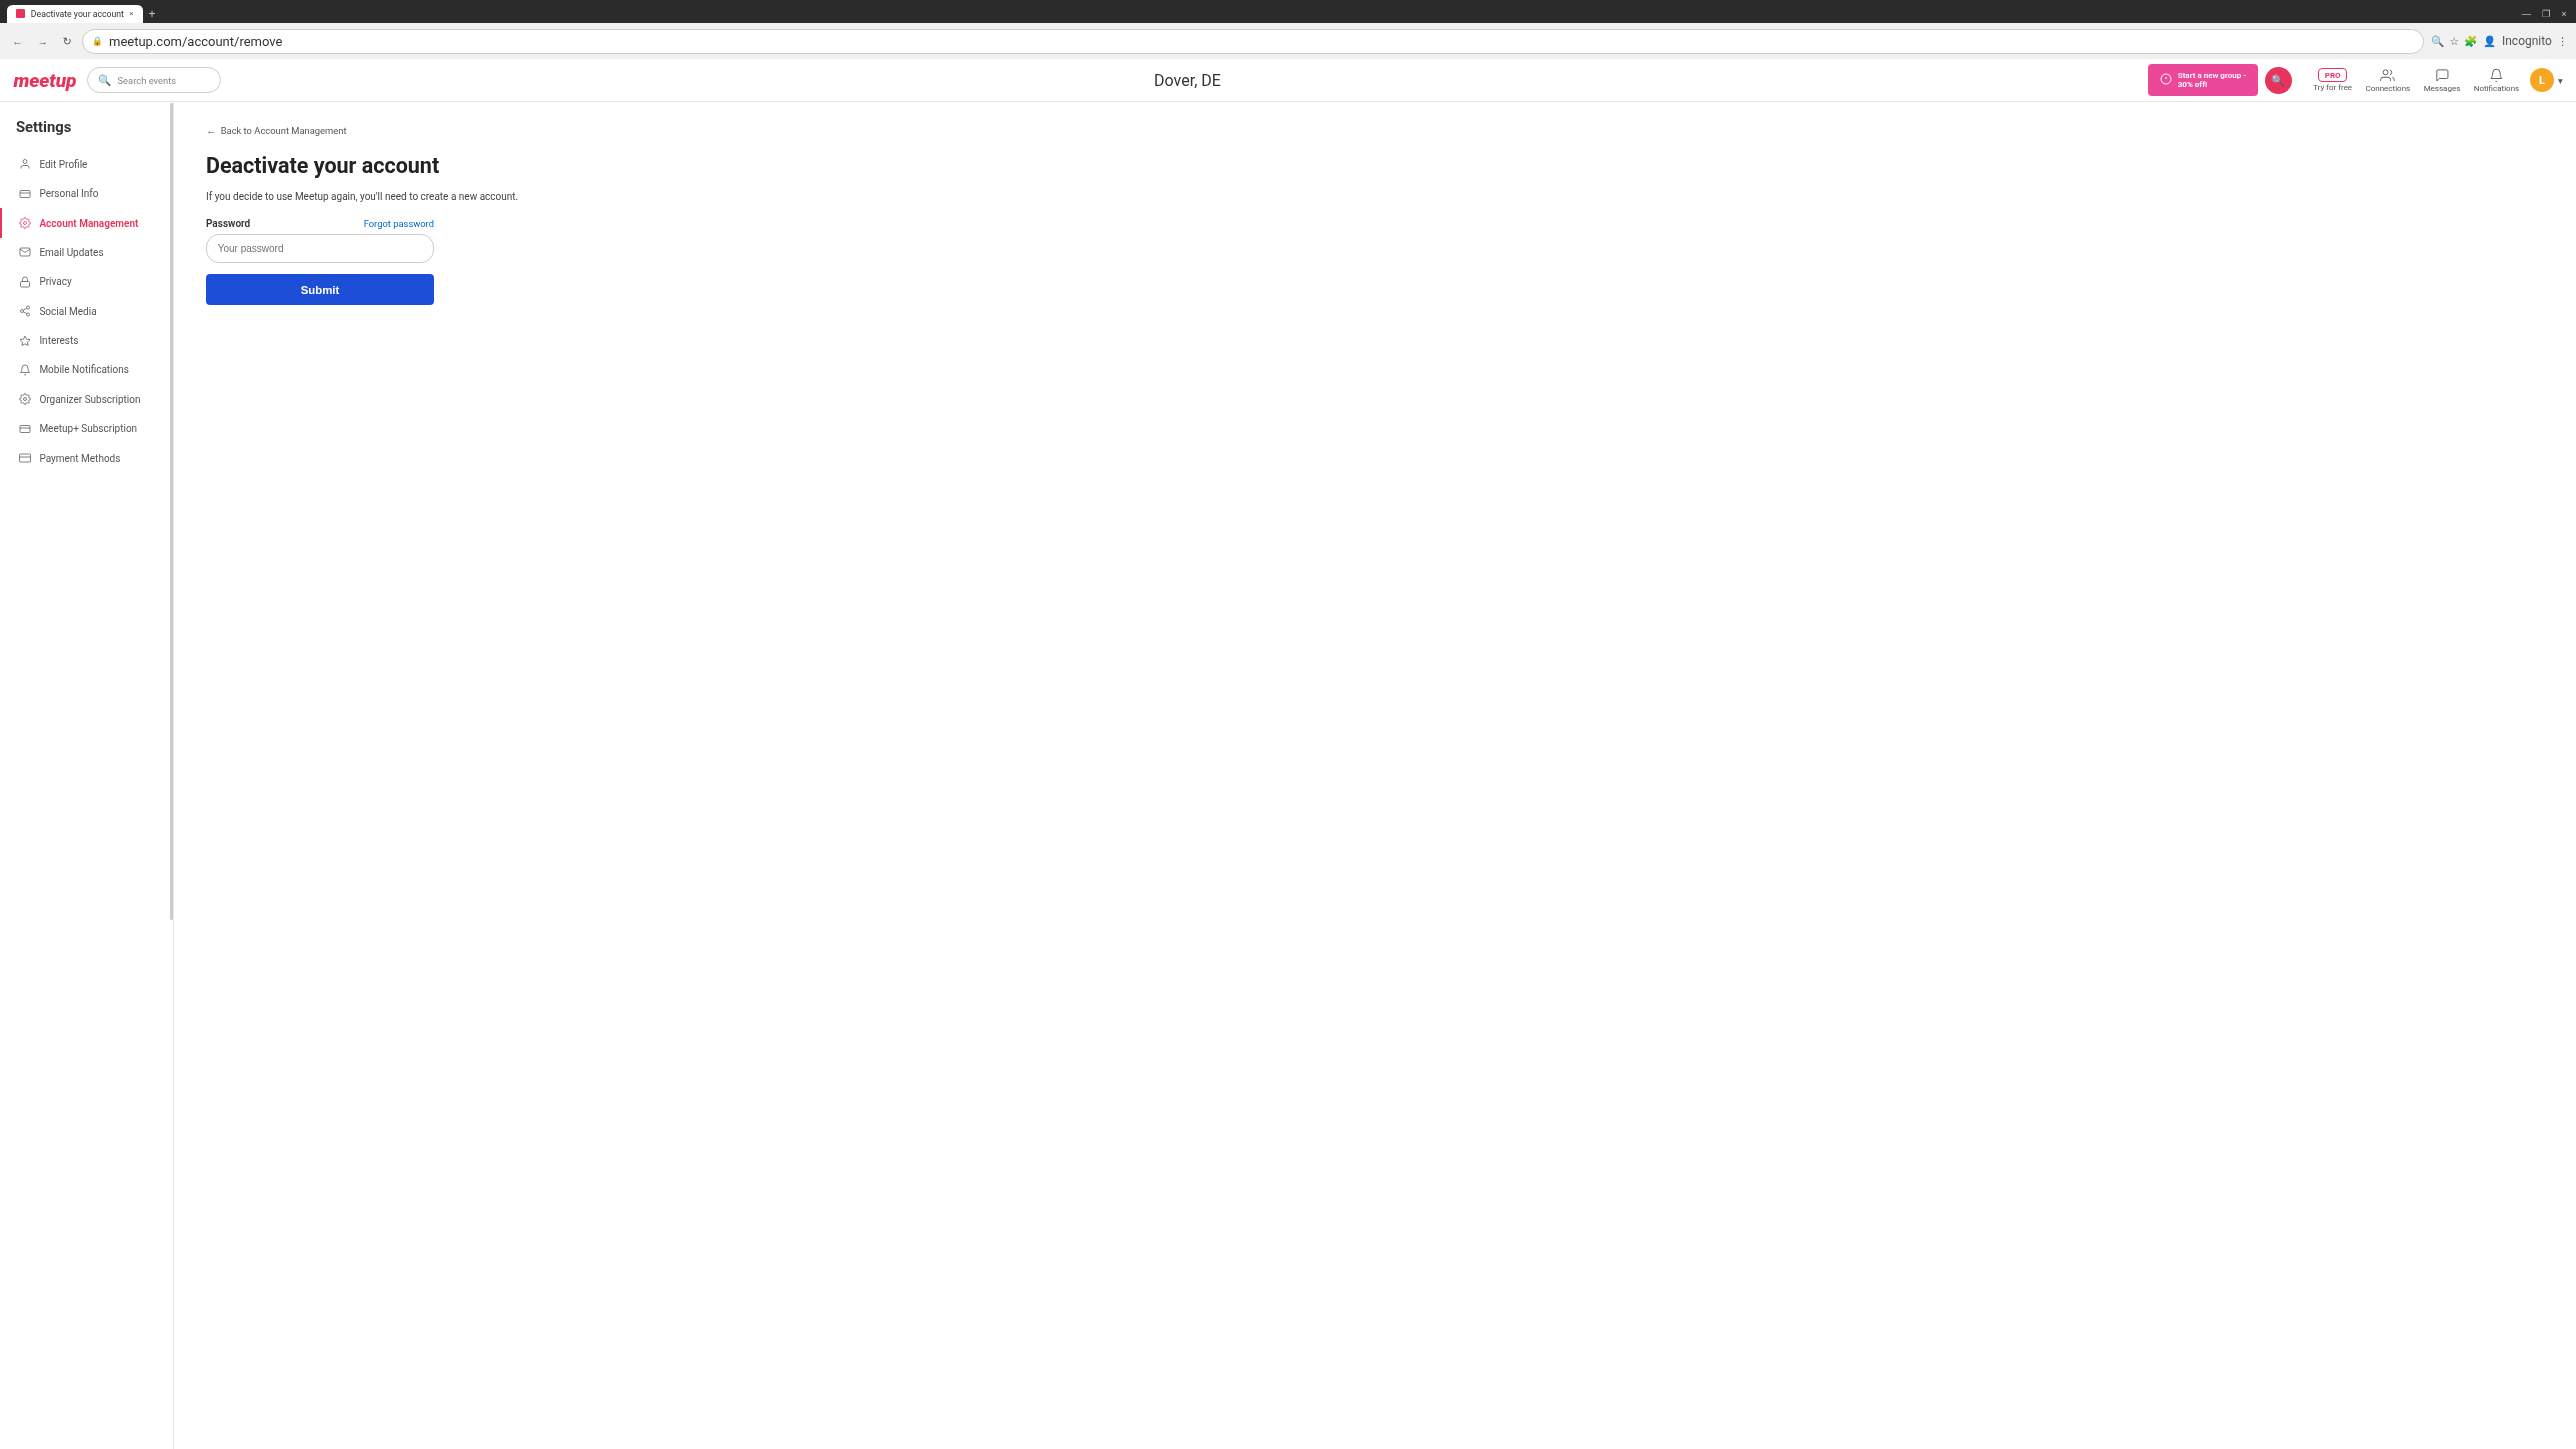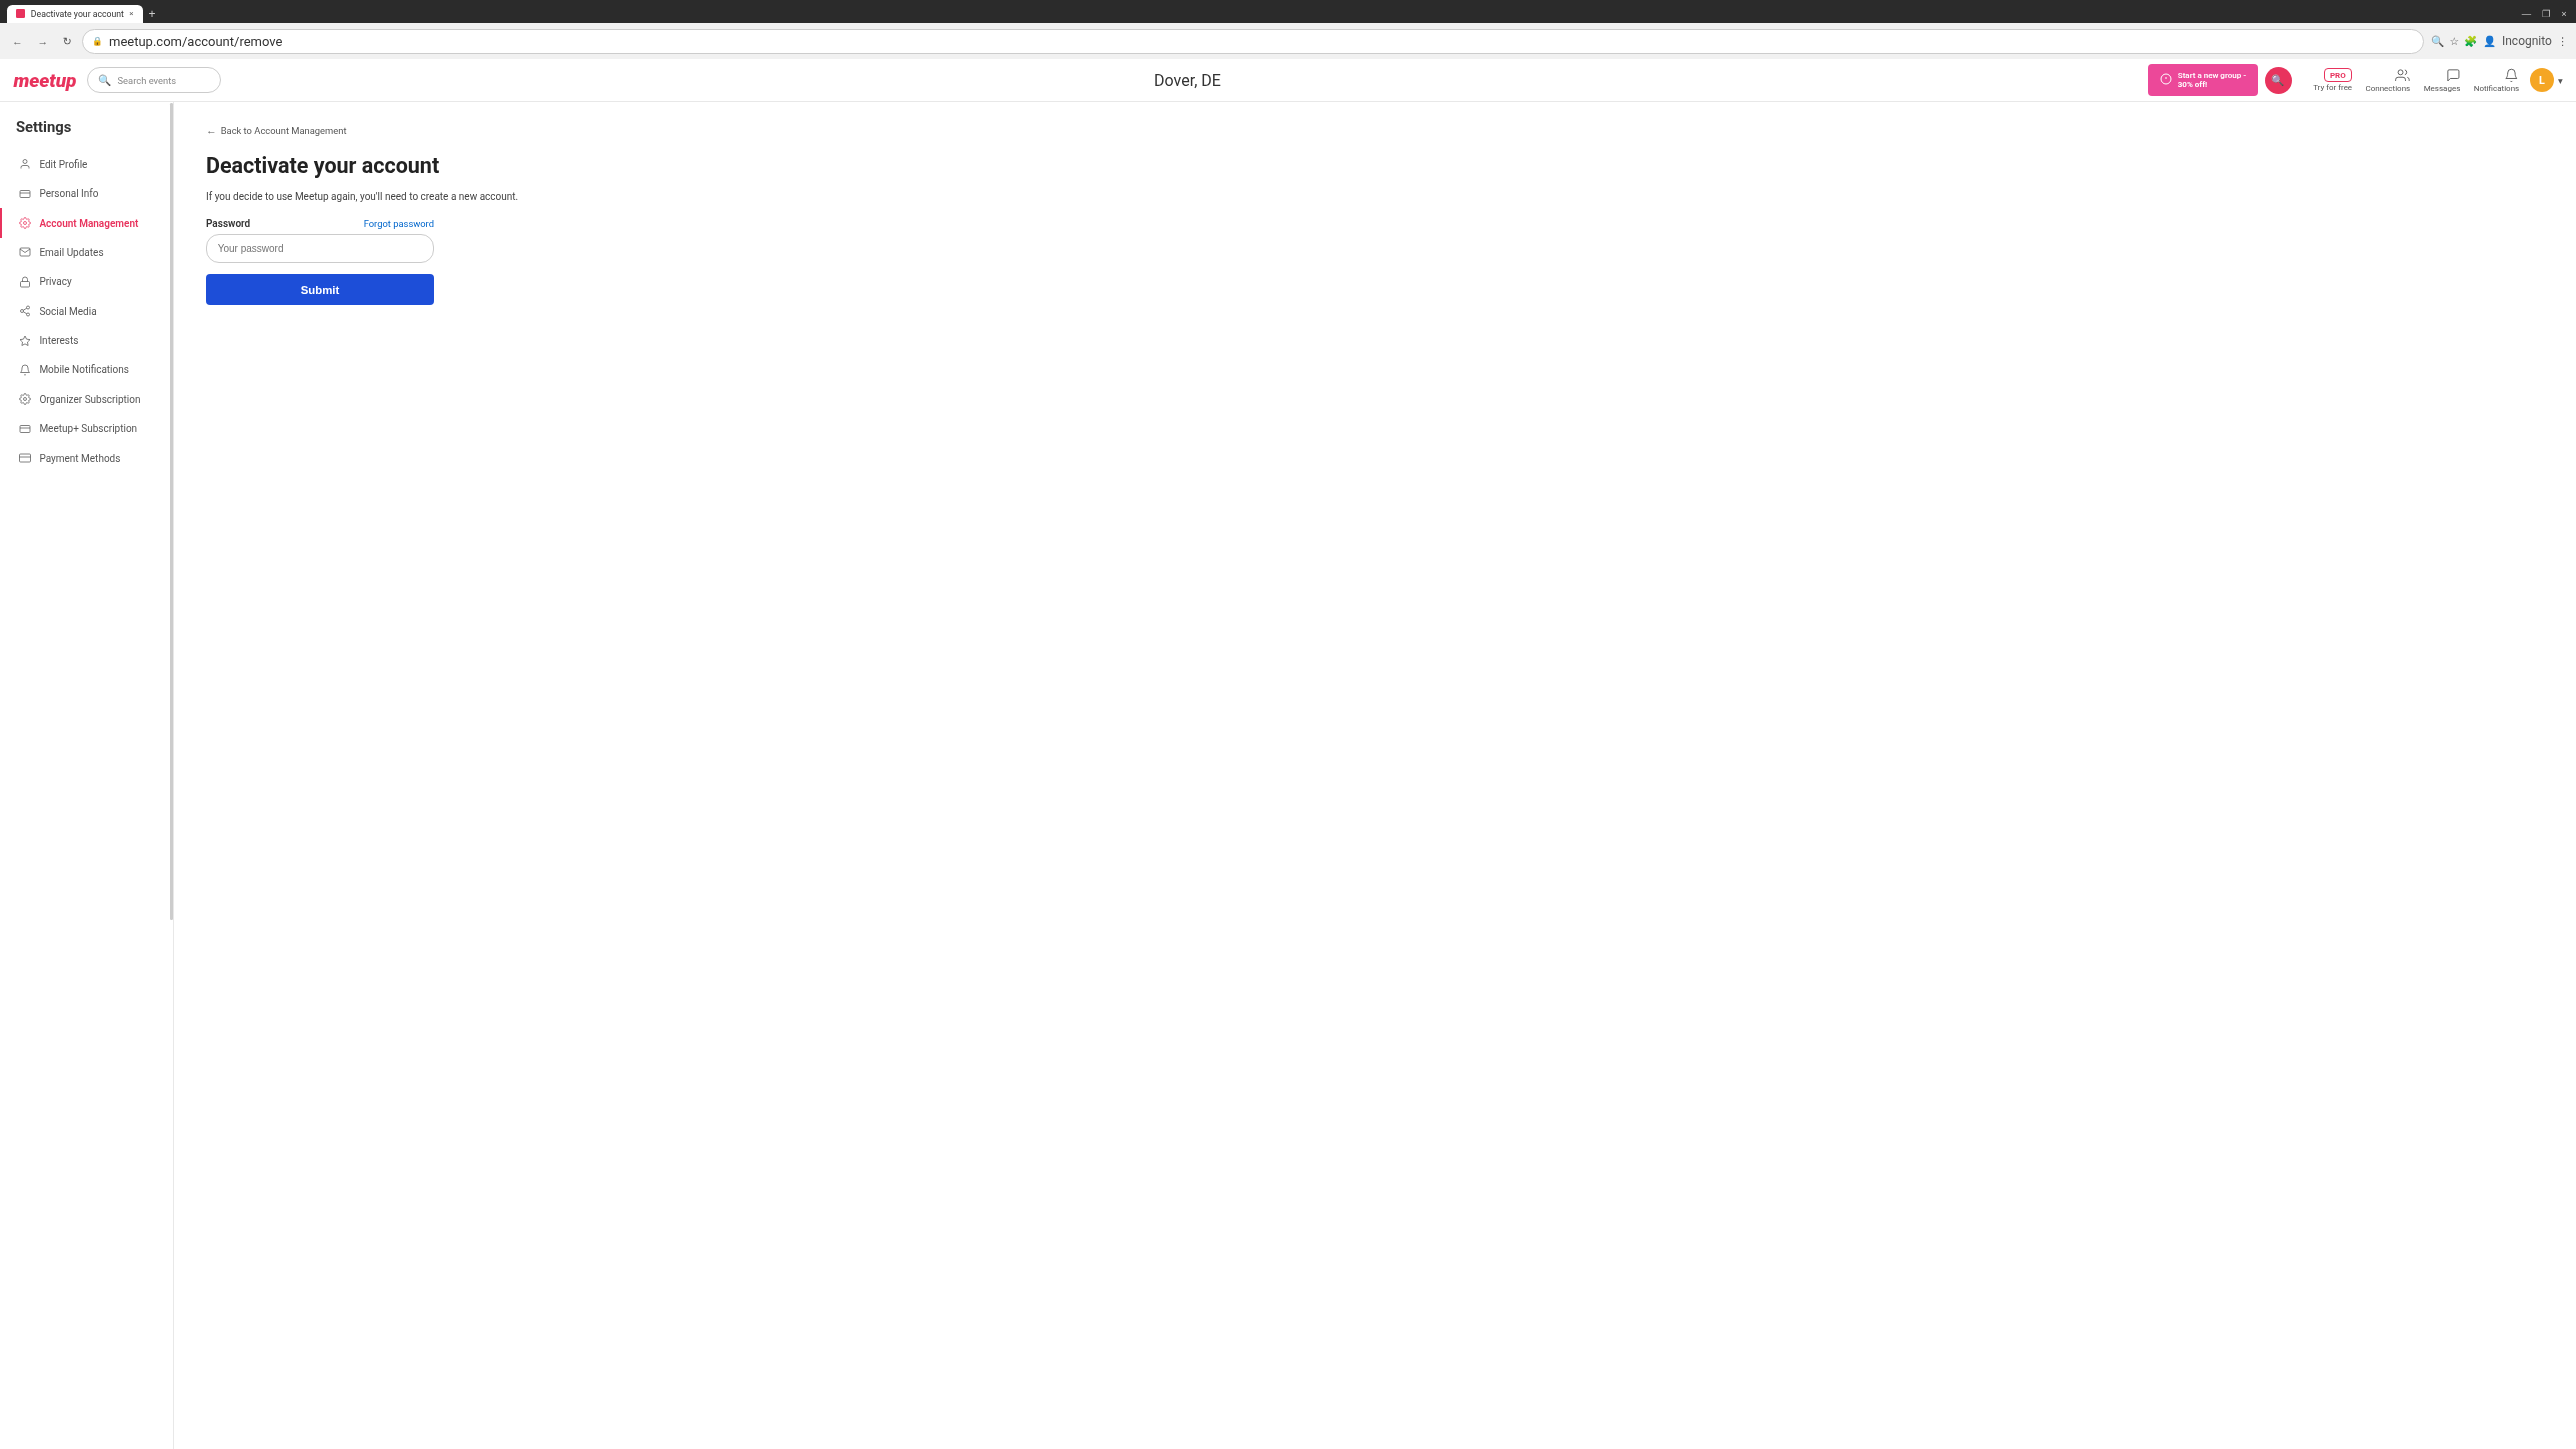--- a/index.html
+++ b/index.html
@@ -20,21 +20,21 @@
     
     .meetup-header { background: #fff; border-bottom: 0.7px solid #e8e8e8; padding: 0 13.4px; display: flex; align-items: center; height: 43px; gap: 10.7px; }
     .meetup-logo { font-size: 19px; font-weight: 900; color: #e8335d; font-style: italic; cursor: pointer; flex-shrink: 0; }
     .search-bar { display: flex; align-items: center; border: 0.7px solid #ccc; border-radius: 20px; padding: 5.4px 10.7px; gap: 5.4px; min-width: 134px; cursor: pointer; }
     .search-icon { color: #888; font-size: 10.7px; }
     .search-placeholder { color: #888; font-size: 9.4px; }
     .location-display { font-size: 16px; color: #333; margin-left: 5.4px; flex: 1; text-align: center; }
     .header-promo { background: #ec4899; color: #fff; padding: 6.7px 12px; border-radius: 4px; font-size: 8.7px; font-weight: 600; display: flex; align-items: center; gap: 5.4px; }
     .header-search-btn { background: #e8335d; border: none; color: #fff; border-radius: 50%; width: 27px; height: 27px; display: flex; align-items: center; justify-content: center; cursor: pointer; font-size: 10.7px; }
     .header-nav { display: flex; align-items: center; gap: 13.4px; margin-left: 10.7px; }
-    .header-nav-item { display: flex; flex-direction: column; align-items: flex-end; gap: 1.3px; cursor: pointer; font-size: 8px; color: #555; }
+    .header-nav-item { display: flex; flex-direction: column; align-items: center; gap: 1.3px; cursor: pointer; font-size: 8px; color: #555; }
     .header-nav-item svg, .header-nav-item .icon { font-size: 13.4px; }
     .pro-badge { background: #fff; border: 1.3px solid #e8335d; border-radius: 4px; padding: 1.3px 5.4px; }
     .pro-text { color: #e8335d; font-weight: 700; font-size: 8px; }
     .user-avatar { width: 24px; height: 24px; background: #f5a623; border-radius: 50%; display: flex; align-items: center; justify-content: center; color: #fff; font-weight: 700; font-size: 10.7px; cursor: pointer; }
     .header-right { display: flex; align-items: center; gap: 4px; }
     .chevron-down { color: #555; font-size: 9.4px; }
 
     
     .app-layout { display: flex; min-height: calc(100vh - 86px); }
 

